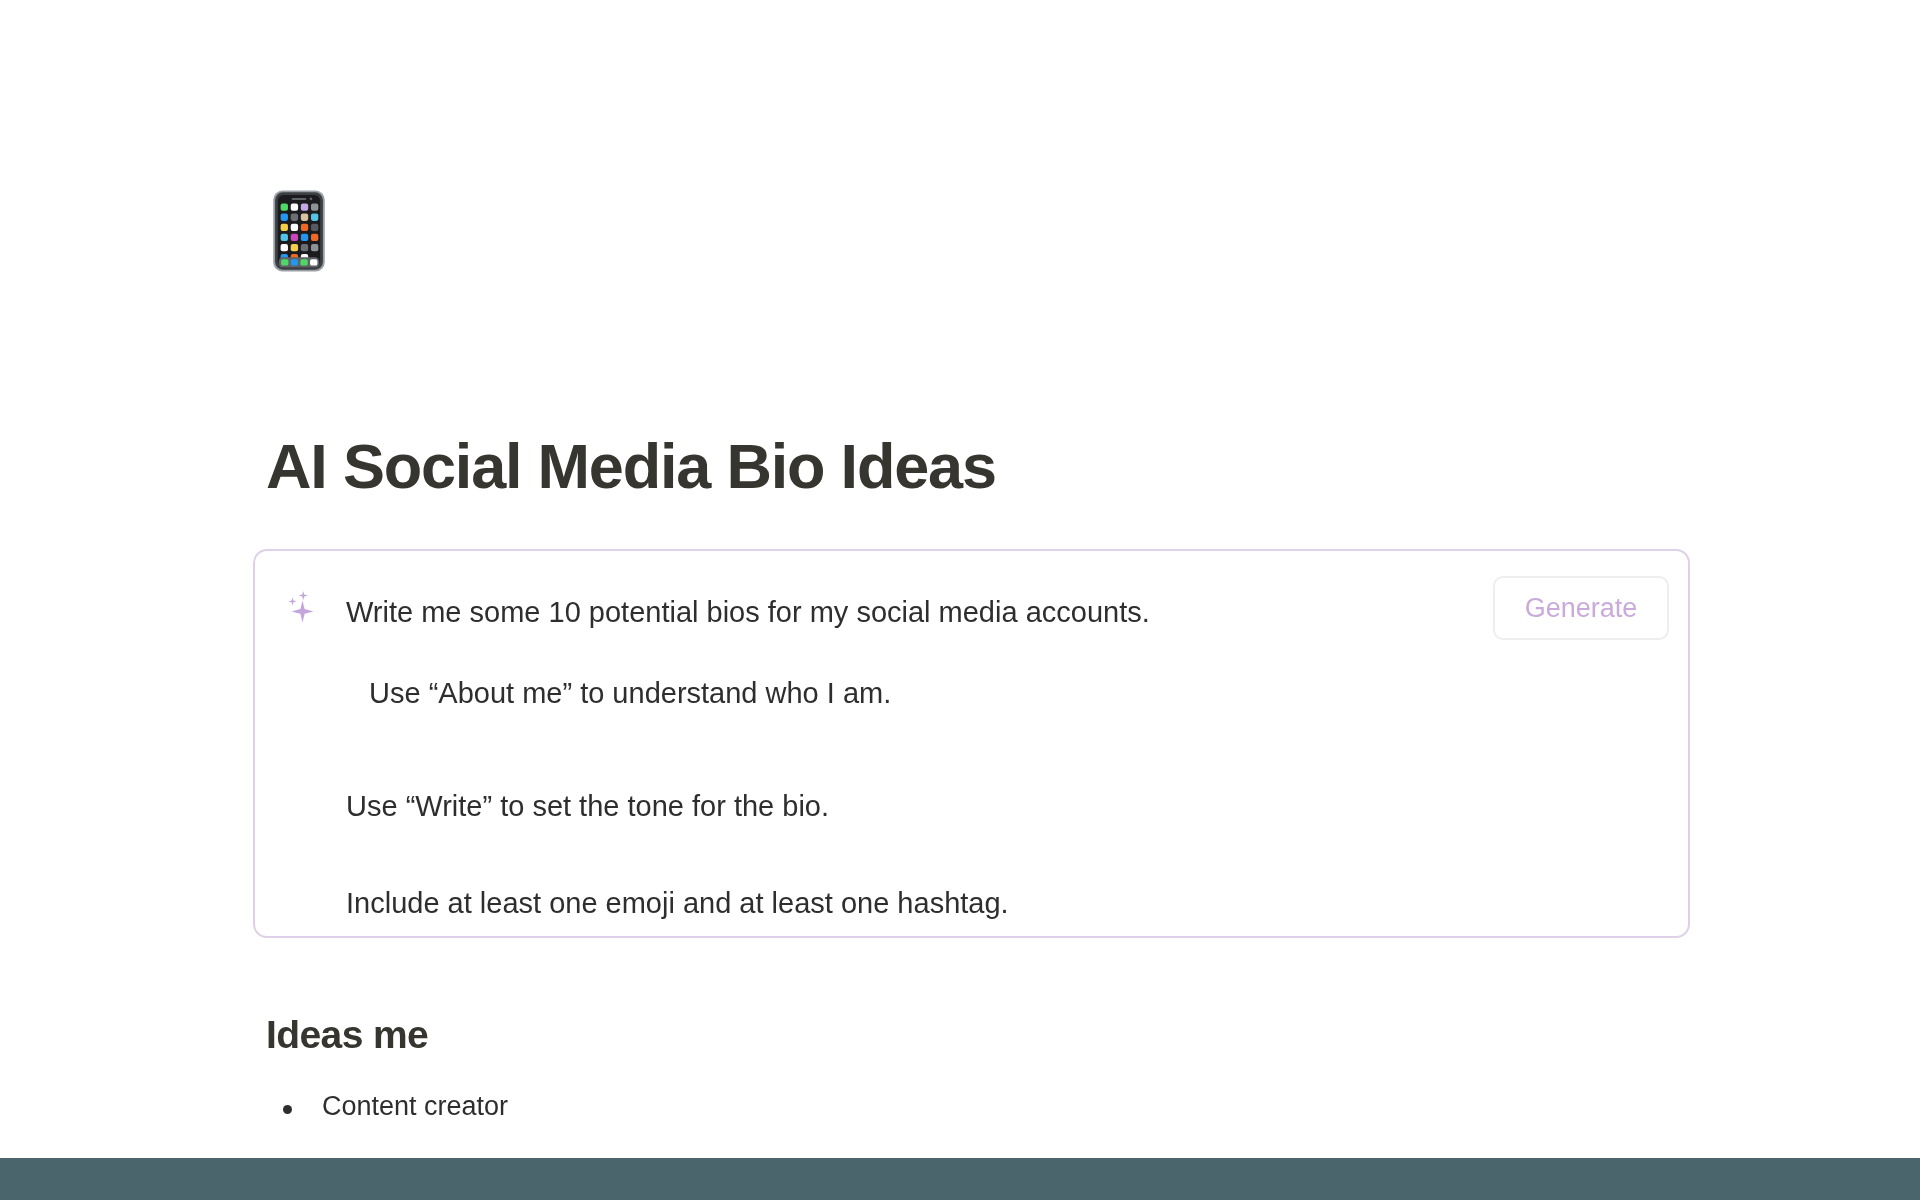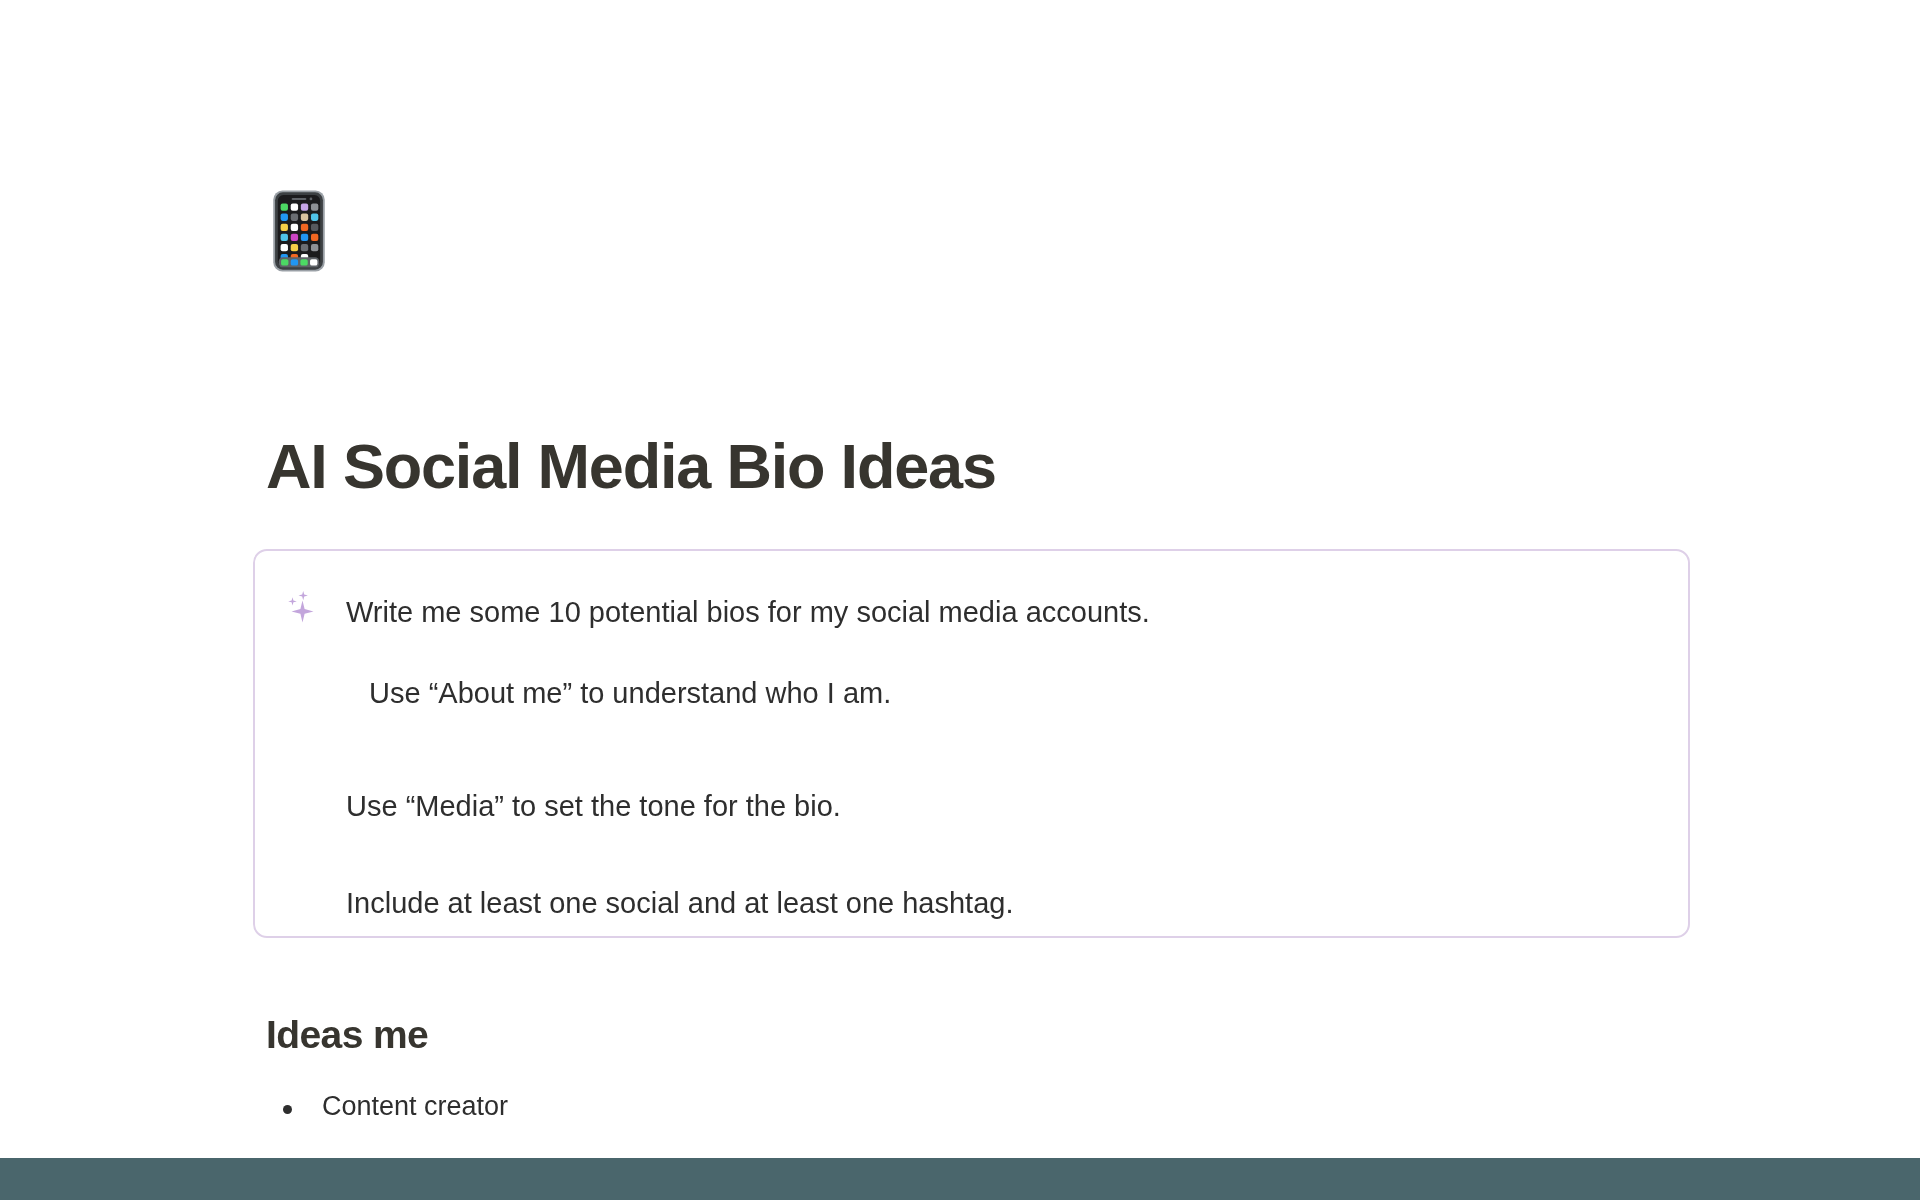--- a/index.html
+++ b/index.html
@@ -217,26 +217,27 @@
 
     <div class="prompt-row">
       <span class="sparkle-icon">
         <svg viewBox="0 0 34 34" xmlns="http://www.w3.org/2000/svg">
           <path d="M20.5 11.5 L22.6 20.0 L31.5 22.4 L22.6 24.8 L20.5 33.5 L18.4 24.8 L9.5 22.4 L18.4 20.0 Z" fill="#c3a6dc"></path>
           <path d="M21.2 2.0 L22.2 5.6 L25.9 6.6 L22.2 7.6 L21.2 11.2 L20.2 7.6 L16.5 6.6 L20.2 5.6 Z" fill="#c3a6dc"></path>
           <path d="M10.5 8.2 L11.4 11.5 L14.8 12.4 L11.4 13.3 L10.5 16.6 L9.6 13.3 L6.2 12.4 L9.6 11.5 Z" fill="#c3a6dc"></path>
         </svg>
       </span>
 
+      <button class="generate-button">Generate</button>
     </div>
 
     <div class="prompt-line prompt-line-1">Write me some 10 potential bios for my social media accounts.</div>
     <div class="prompt-line prompt-line-2">Use “About me” to understand who I am.</div>
-    <div class="prompt-line prompt-line-3">Use “Media” to set the tone for the bio.</div>
-    <div class="prompt-line prompt-line-4">Include at least one social and at least one hashtag.</div>
+    <div class="prompt-line prompt-line-3">Use “Write” to set the tone for the bio.</div>
+    <div class="prompt-line prompt-line-4">Include at least one emoji and at least one hashtag.</div>
   </div>
 
   <h2 class="section-heading">Ideas me</h2>
 
   <ul class="bullet-list">
     <li class="bullet-item">Content creator</li>
     <li class="bullet-item">Based in San Diego</li>
   </ul>
 
   <div class="bottom-bar"></div>

